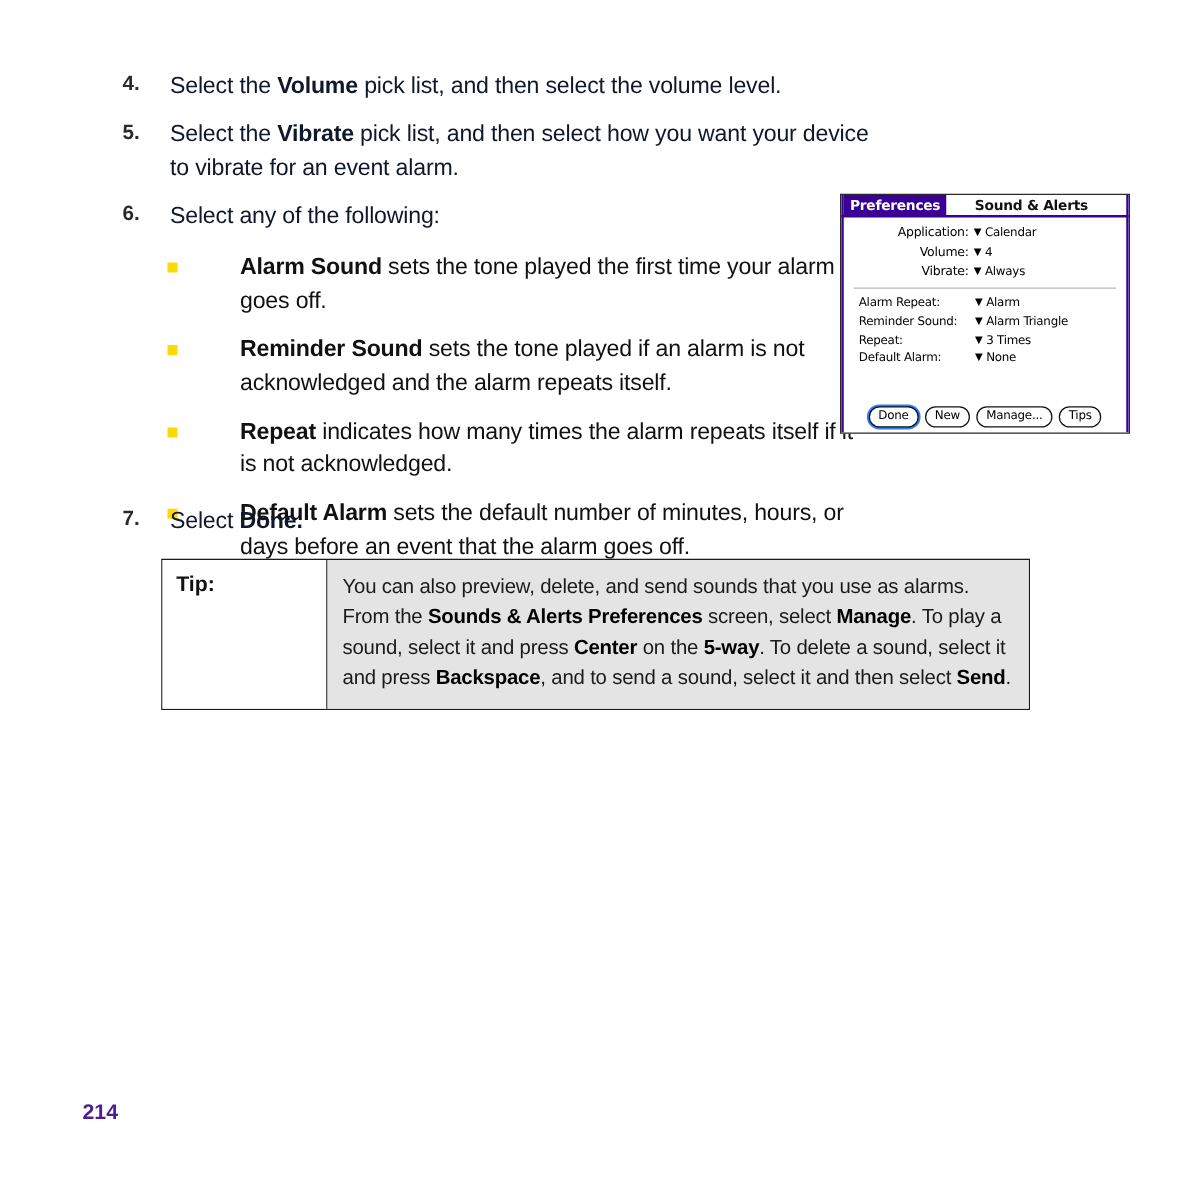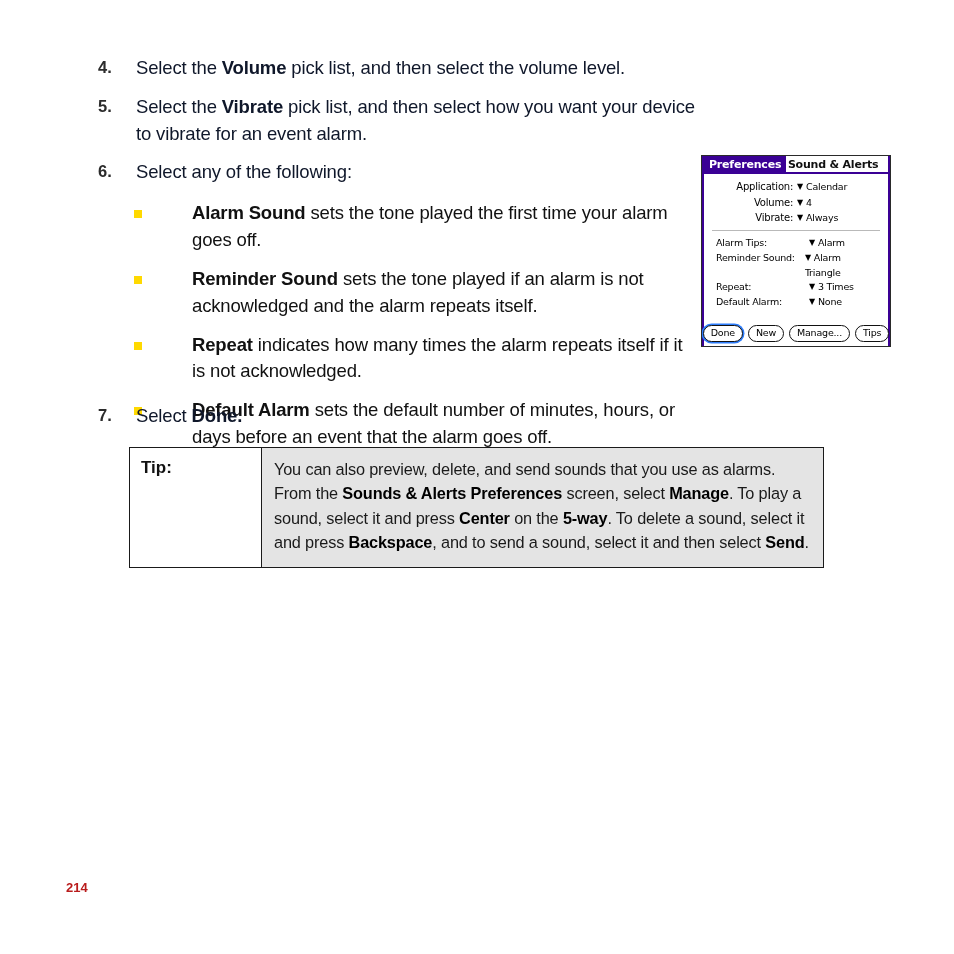--- a/index.html
+++ b/index.html
@@ -86,23 +86,23 @@
     left: 98px;
     top: 403px;
     display: flex;
     align-items: flex-start;
     width: 600px;
   }
 
   
   .device {
     position: absolute;
-    left: 701px;
+    left: 672px;
     top: 155px;
-    width: 190px;
+    width: 232px;
     height: 192px;
     background: #ffffff;
     border: 1px solid #2a2a2a;
     box-sizing: border-box;
     font-family: "DejaVu Sans", sans-serif;
     overflow: hidden;
   }
   .dev-sideL, .dev-sideR {
     position: absolute;
     top: 0;
@@ -253,23 +253,23 @@
     position: absolute;
     left: 0;
     right: 0;
     top: 880px;
     height: 28px;
   }
   .footer-page {
     position: absolute;
     left: 66px;
     top: 0;
-    font-size: 13px;
-    font-weight: bold;
-    color: #b91c1c;
+    font-size: 17px;
+    font-weight: bold;
+    color: #4c1d95;
   }
   .footer-section {
     position: absolute;
     right: 64px;
     top: 0;
     font-size: 17px;
     font-weight: bold;
     color: #111;
     letter-spacing: -0.2px;
   }
@@ -346,21 +346,21 @@
       </div>
       <div class="dev-row top">
         <div class="dev-label">Vibrate:</div>
         <div class="dev-val"><span class="dev-arrow">▼</span><span>Always</span></div>
       </div>
 
       <div class="dev-sep"></div>
 
       <div class="dev-lower">
         <div class="dev-row lower">
-          <div class="dev-label">Alarm Tips:</div>
+          <div class="dev-label">Alarm Repeat:</div>
           <div class="dev-val"><span class="dev-arrow">▼</span><span>Alarm</span></div>
         </div>
         <div class="dev-row lower">
           <div class="dev-label">Reminder Sound:</div>
           <div class="dev-val"><span class="dev-arrow">▼</span><span>Alarm Triangle</span></div>
         </div>
         <div class="dev-row lower">
           <div class="dev-label">Repeat:</div>
           <div class="dev-val"><span class="dev-arrow">▼</span><span>3 Times</span></div>
         </div>

